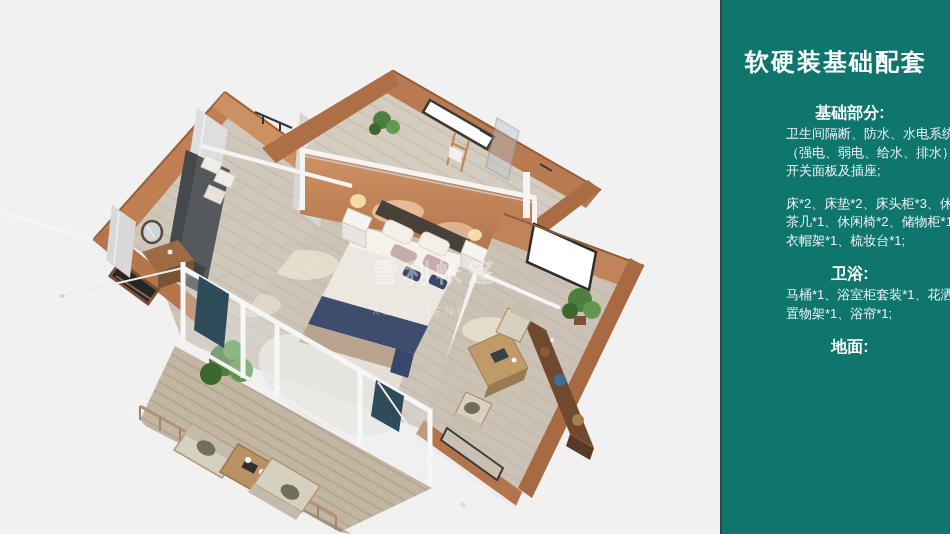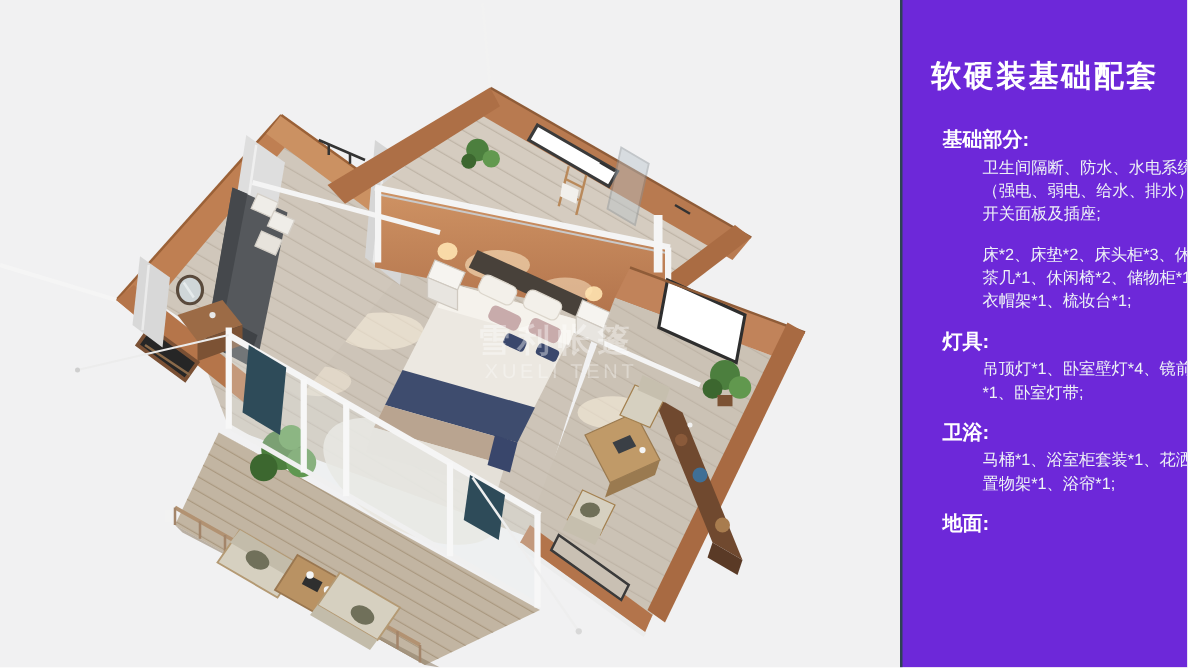--- a/index.html
+++ b/index.html
@@ -4,38 +4,38 @@
 <style>
   html,body{margin:0;padding:0;background:#ffffff;}
   .stage{
     position:relative;width:950px;height:534px;overflow:hidden;
     font-family:"Liberation Sans","DejaVu Sans",sans-serif;
     background:#f1f1f2;
   }
   .scene-area{position:absolute;left:0;top:0;width:720px;height:534px;}
   .scene-area svg{display:block;}
   .watermark{
-    position:absolute;left:360px;top:258px;width:150px;
-    text-align:right;color:rgba(255,255,255,0.40);
+    position:absolute;left:372px;top:258px;width:150px;
+    text-align:left;color:rgba(255,255,255,0.40);
     pointer-events:none;line-height:1.1;
   }
   .watermark .wm1{font-size:26px;font-weight:bold;letter-spacing:6px;}
-  .watermark .wm2{font-size:16px;letter-spacing:3px;margin-top:2px;color:rgba(255,255,255,0.34);}
+  .watermark .wm2{font-size:11px;letter-spacing:3px;margin-top:18px;color:rgba(255,255,255,0.34);}
   .info-panel{
     position:absolute;left:720px;top:0;width:230px;height:534px;
-    background:#6d28d9;border-left:2px solid #2e4254;box-sizing:border-box;
+    background:#0f766e;border-left:2px solid #2e4254;box-sizing:border-box;
     color:#ffffff;
   }
   .panel-title{
     margin-top:48px;text-align:center;font-size:24px;font-weight:bold;
     letter-spacing:2px;line-height:28px;margin-bottom:27px;color:#ffffff;
   }
   .panel-sections{padding-left:32px;padding-right:4px;}
   .panel-section{margin-bottom:14px;}
-  .section-heading{font-size:16px;font-weight:bold;line-height:20px;margin-bottom:2px;color:#ffffff;}
+  .section-heading{font-size:16px;font-weight:bold;line-height:20px;margin-bottom:2px;color:#ffffff;text-align:center;}
   .section-body{font-size:13px;line-height:18.5px;white-space:pre;color:#eef3f6;margin-left:32px;}
 </style>
 </head>
 <body>
 
 <div class="stage">
 
   <div class="scene-area">
     <svg width="720" height="534" viewBox="0 0 720 534">
       <defs>
@@ -321,25 +321,20 @@
         <div class="section-body">卫生间隔断、防水、水电系统
 （强电、弱电、给水、排水）、
 开关面板及插座;</div>
       </div>
       <div class="panel-section">
         <div class="section-body">床*2、床垫*2、床头柜*3、休闲
 茶几*1、休闲椅*2、储物柜*1，
 衣帽架*1、梳妆台*1;</div>
       </div>
       <div class="panel-section">
-        <div class="section-heading">灯具:</div>
-        <div class="section-body">吊顶灯*1、卧室壁灯*4、镜前灯
-*1、卧室灯带;</div>
-      </div>
-      <div class="panel-section">
         <div class="section-heading">卫浴:</div>
         <div class="section-body">马桶*1、浴室柜套装*1、花洒*1、
 置物架*1、浴帘*1;</div>
       </div>
       <div class="panel-section">
         <div class="section-heading">地面:</div>
       </div>
     </div>
   </div>
 </div>

